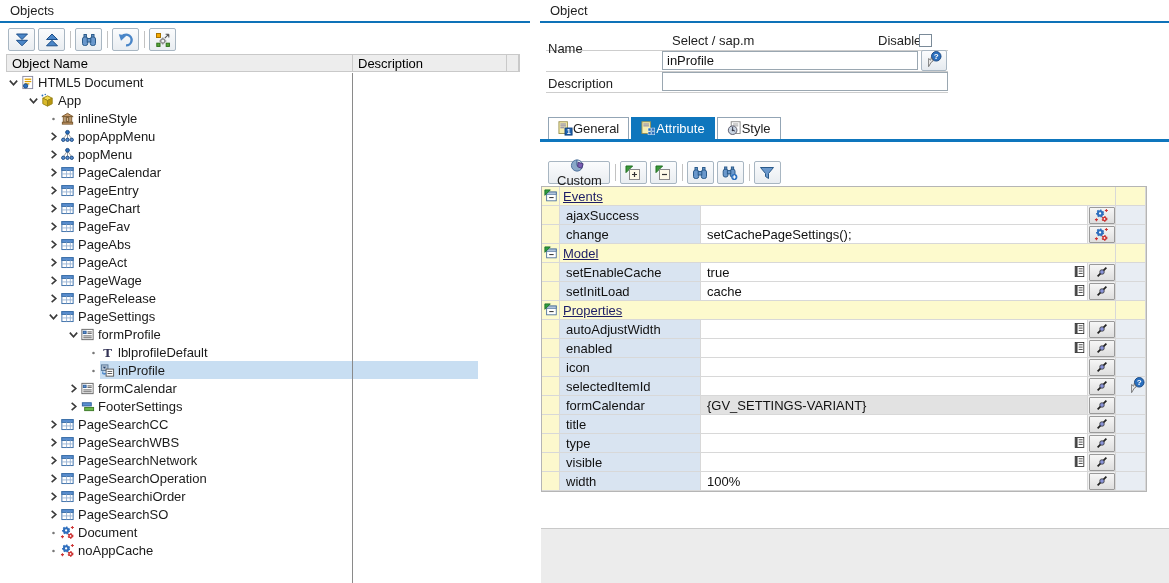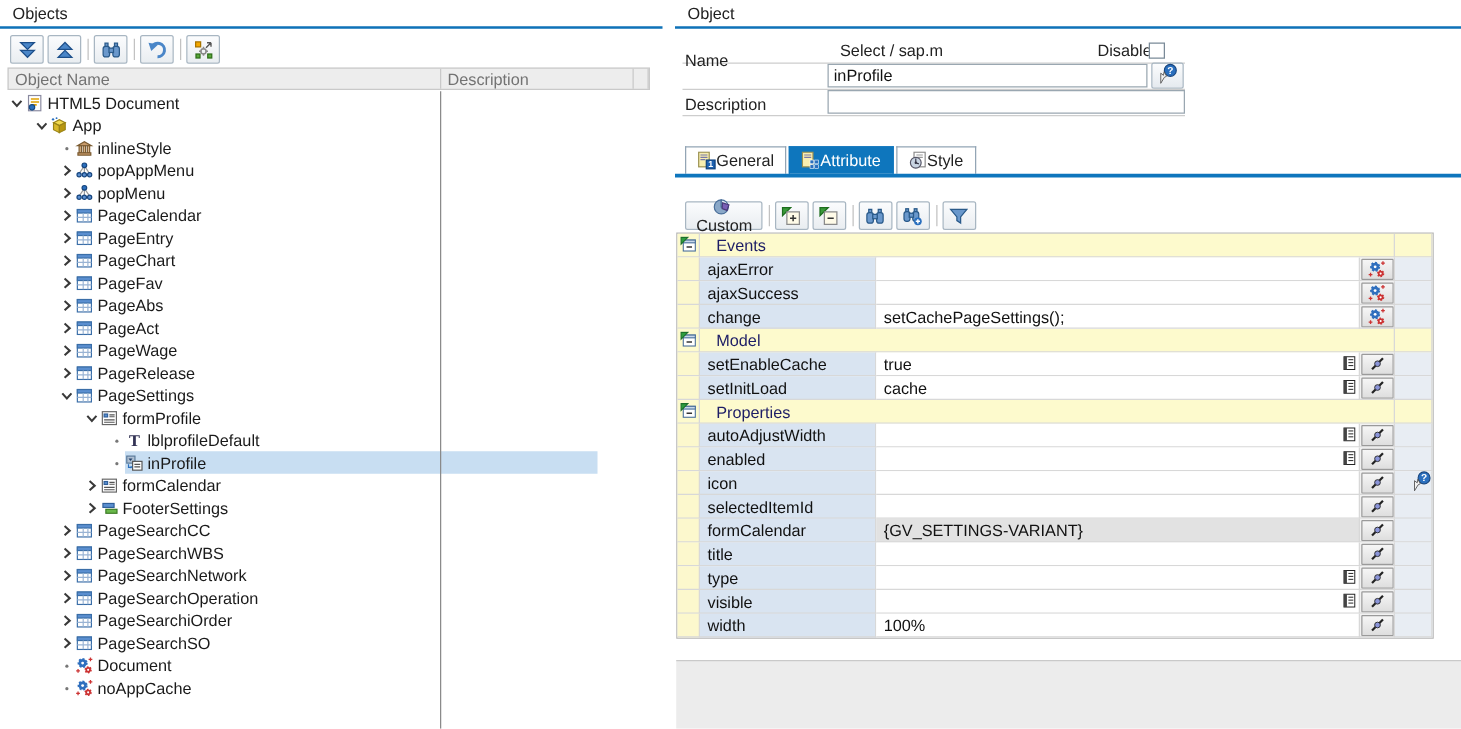--- a/index.html
+++ b/index.html
@@ -21,21 +21,21 @@
   .btn{
     height:23px;min-width:27px;box-sizing:border-box;display:inline-flex;align-items:center;justify-content:center;
     background:linear-gradient(#fbfcfd,#e9edf1);border:1px solid #a8b6c2;border-radius:2px;margin-right:3px;padding:0 2px;
   }
   .btn.wide{padding:0 7px 0 4px;flex-direction:column;}
   .btn .lbl{margin-left:4px;color:#222;}
   .tsep{width:1px;height:17px;background:#c2c2c2;margin:0 4px 0 2px;}
 
   
   #tree-header{position:absolute;left:6px;top:54px;width:514px;height:18px;background:#ededed;border:1px solid #c9c9c9;box-sizing:border-box;display:flex;}
-  #tree-header .hcell{border-right:1px solid #c9c9c9;padding:1px 0 0 5px;box-sizing:border-box;color:#737373;}
+  #tree-header .hcell{border-right:1px solid #c9c9c9;padding:1px 0 0 5px;box-sizing:border-box;color:#000000;}
   #tree-header .h0{width:346px;}
   #tree-header .h1{width:154px;}
   #tree-header .h2{flex:1;}
 
   
   #tree{position:absolute;left:0;top:73px;width:530px;bottom:0;overflow:hidden;}
   #tree-divider{position:absolute;left:352px;top:73px;bottom:0;width:1px;background:#8a8a8a;}
   .tree-row{height:18px;display:flex;align-items:center;white-space:nowrap;}
   .tree-row .marker{width:14px;display:inline-flex;justify-content:center;align-items:center;flex:none;}
   .rc{display:inline-flex;align-items:center;height:18px;}
@@ -61,21 +61,21 @@
   .trow{display:grid;grid-template-columns:18px 141px 387px 28px 30px;height:19px;}
   .cell{box-sizing:border-box;border-bottom:1px solid #d8d8d8;border-right:1px solid #d8d8d8;position:relative;overflow:hidden;display:flex;align-items:center;}
   .c0{background:#fcf8cd;}
   .c1{background:#d9e4f1;padding-left:6px;color:#111;}
   .c2{background:#fff;padding-left:6px;color:#111;}
   .c2.gray{background:#e2e2e2;}
   .c3{background:#f2f2f2;justify-content:center;}
   .c4{background:#e8edf3;justify-content:center;}
   .trow.section .cell{background:#fdfacd;}
   .trow.section .seclink{grid-column:2/5;display:flex;align-items:center;background:#fdfacd;border-bottom:1px solid #d8d8d8;border-right:1px solid #d8d8d8;}
-  .seclabel{color:#1d1d66;margin-left:13px;}
+  .seclabel{color:#1d1d66;text-decoration:underline;margin-left:3px;}
   .secicon{display:flex;align-items:center;justify-content:center;}
   .listicon{position:absolute;right:2px;top:2px;}
   .cellbtn{width:26px;height:17px;box-sizing:border-box;border:1px solid #9a9a9a;border-radius:1px;background:linear-gradient(#f6f6f6,#dedede);display:flex;align-items:center;justify-content:center;}
   #below-table{position:absolute;left:1px;right:0;top:528px;bottom:0;background:#ececec;border-top:1px solid #c9c9c9;}
   #float-help{position:absolute;left:588px;top:376px;}
 </style>
 </head>
 <body>
 
 <div class="panel" id="left-panel">
@@ -829,42 +829,20 @@
             <polygon points="1,1 7.2,1 1,7.2" fill="#2e9e3e" stroke="#1a6f2a"></polygon>
           </svg>
         </div>
         <div class="seclink">
           <span class="seclabel">Events</span>
         </div>
         <div class="cell c4" style="background: rgb(253, 250, 205);"></div>
       </div>
       <div class="trow">
         <div class="cell c0"></div>
-        <div class="cell c1">ajaxError</div>
-        <div class="cell c2">
-          <span></span>
-        </div>
-        <div class="cell c3">
-          <span class="cellbtn">
-            <span style="display: inline-flex; align-items: center;">
-              <svg viewBox="0 0 16 16" width="15" height="15">
-                <circle cx="6.5" cy="5.8" r="3.4" fill="#2f6fbe" stroke="#2f6fbe" stroke-width="1.8" stroke-dasharray="1.6 1.5"></circle>
-                <circle cx="6.5" cy="5.8" r="1.2" fill="#fff"></circle>
-                <circle cx="11.2" cy="11.6" r="2.4" fill="#c33" stroke="#c33" stroke-width="1.5" stroke-dasharray="1.3 1.2"></circle>
-                <circle cx="11.2" cy="11.6" r="0.9" fill="#fff"></circle>
-                <path d="M11.6,2.6 h3.2 M13.2,1 v3.2" stroke="#c33" stroke-width="1.1"></path>
-                <path d="M1,12.4 h3.2 M2.6,10.8 v3.2" stroke="#c33" stroke-width="1.1"></path>
-              </svg>
-            </span>
-          </span>
-        </div>
-        <div class="cell c4"></div>
-      </div>
-      <div class="trow">
-        <div class="cell c0"></div>
         <div class="cell c1">ajaxSuccess</div>
         <div class="cell c2">
           <span></span>
         </div>
         <div class="cell c3">
           <span class="cellbtn">
             <span style="display: inline-flex; align-items: center;">
               <svg viewBox="0 0 16 16" width="15" height="15">
                 <circle cx="6.5" cy="5.8" r="3.4" fill="#2f6fbe" stroke="#2f6fbe" stroke-width="1.8" stroke-dasharray="1.6 1.5"></circle>
                 <circle cx="6.5" cy="5.8" r="1.2" fill="#fff"></circle>

